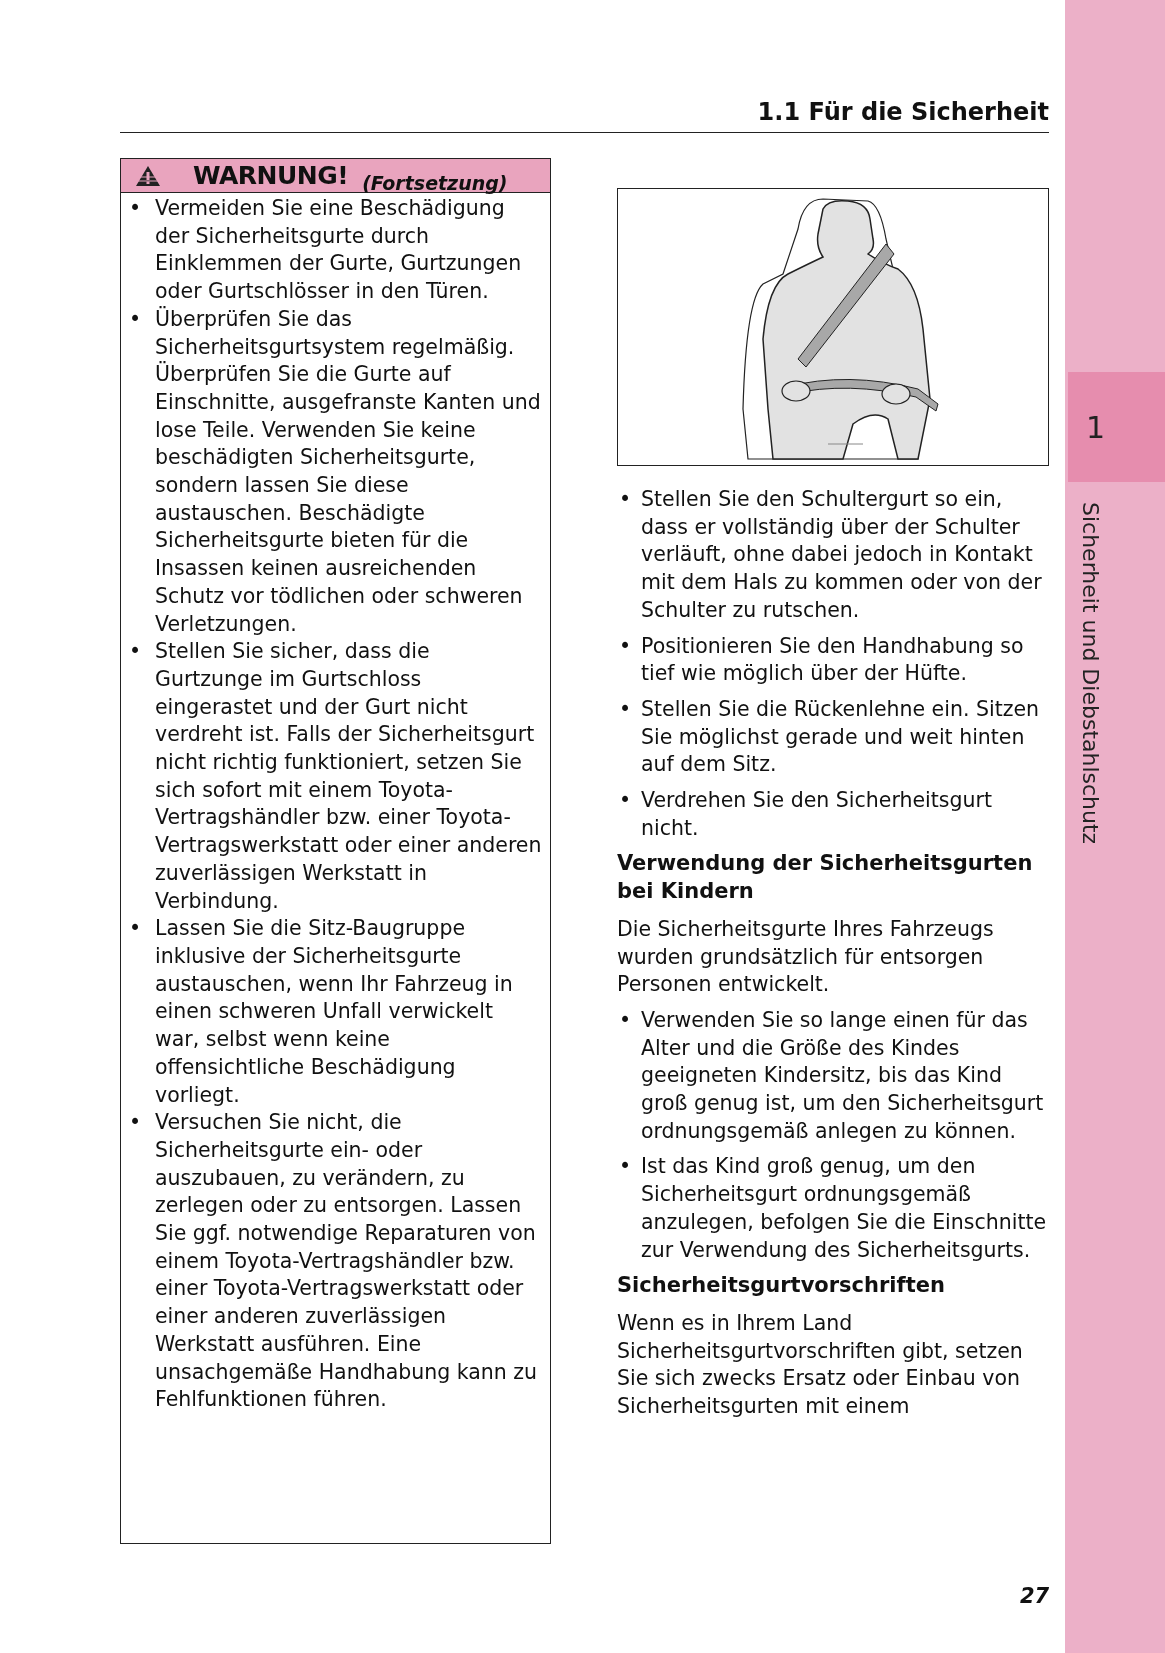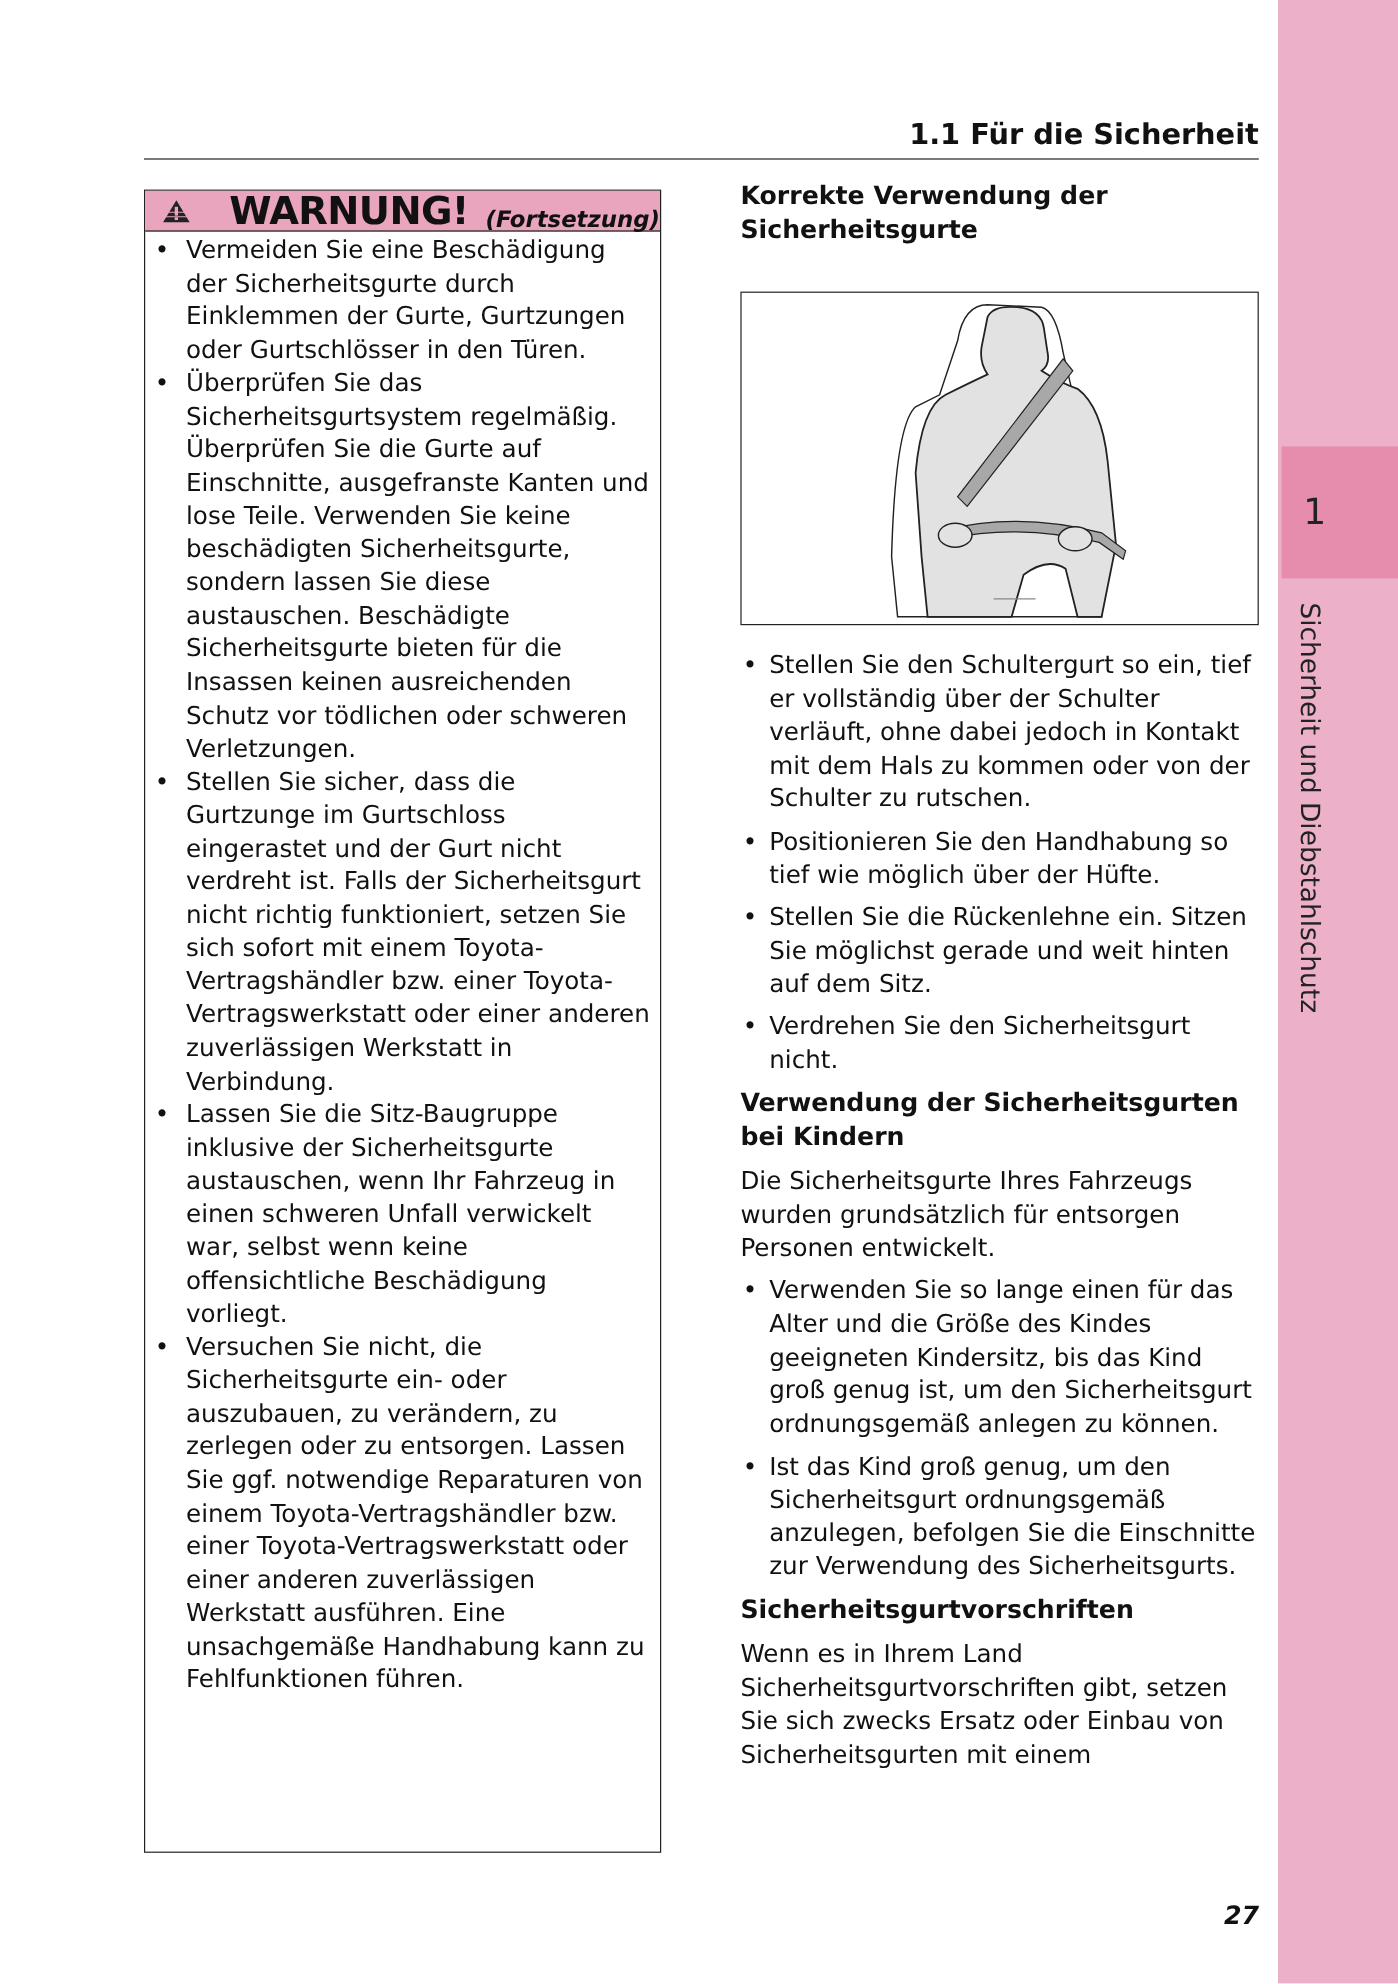--- a/index.html
+++ b/index.html
@@ -12,21 +12,21 @@
     .side-chapter { position: absolute; left: 1068px; top: 372px; width: 97px; height: 110px; background: #e68dae;
       display: flex; align-items: center; padding-left: 18px; box-sizing: border-box; font-size: 30px; color: #222; }
     .side-label { position: absolute; left: 1078px; top: 502px; writing-mode: vertical-rl; font-size: 22px; color: #222; letter-spacing: 0; }
 
     .header { position: absolute; left: 120px; top: 96px; width: 929px; height: 36px; border-bottom: 1.5px solid #222;
       text-align: right; font-weight: bold; font-size: 24px; line-height: 32px; }
 
     .warn-box { position: absolute; left: 120px; top: 158px; width: 431px; height: 1386px; border: 1.5px solid #222; box-sizing: border-box; }
     .warn-head { height: 33px; background: #e9a4be; border-bottom: 1.5px solid #222; display: flex; align-items: center; padding-left: 14px; gap: 4px; }
     .warn-icon { width: 26px; height: 22px; }
-    .warn-title { font-weight: bold; font-size: 32px; letter-spacing: -0.5px; margin-left: 28px; }
+    .warn-title { font-weight: bold; font-size: 25px; letter-spacing: -0.5px; margin-left: 28px; }
     .warn-cont { font-weight: bold; font-style: italic; font-size: 19px; margin-left: 10px; margin-top: 15px; }
     .warn-body { padding: 2px 8px 0 4px; font-size: 20.5px; line-height: 27.7px; }
     .warn-sub { font-weight: bold; font-size: 21px; }
     ul.bul { list-style: none; margin: 0; padding: 0; }
     ul.bul li { position: relative; padding-left: 30px; }
     ul.bul li .b { position: absolute; left: 4px; top: 0; }
     ul.bul li .t { display: block; }
 
     .right { position: absolute; left: 617px; top: 150px; width: 432px; font-size: 20.5px; line-height: 27.7px; }
     .rhead { font-weight: bold; font-size: 21px; }
@@ -81,42 +81,41 @@
         </li>
       <li>
           <span class="b">•</span>
           <span class="t">Versuchen Sie nicht, die Sicherheitsgurte ein- oder auszubauen, zu verändern, zu zerlegen oder zu entsorgen. Lassen Sie ggf. notwendige Reparaturen von einem Toyota-Vertragshändler bzw. einer Toyota-Vertragswerkstatt oder einer anderen zuverlässigen Werkstatt ausführen. Eine unsachgemäße Handhabung kann zu Fehlfunktionen führen.</span>
         </li>
     </ul>
   </div>
 </div>
 
 <div class="right">
-  <div class="rhead">Korrekte Verwendung der Sicherheitsgurte</div>
   <div class="figure">
     <svg width="430" height="276" viewBox="0 0 430 276">
 
       <path d="M180 40 Q185 10 205 10 L250 12 Q262 15 268 50 L275 80 L285 95 Q300 110 305 220 L300 270 L130 270 L125 220 Q128 110 145 95 L165 85 Z" fill="#fff" stroke="#222" stroke-width="1.2"></path>
 
       <path d="M205 20 Q210 10 230 12 Q250 14 252 30 L255 50 Q257 60 250 65 Q265 75 280 80 Q300 95 305 140 L312 210 L300 270 L280 270 L270 230 Q255 220 235 235 L225 270 L155 270 L150 220 L145 150 Q150 95 170 85 Q190 75 205 68 Q198 58 200 45 Z" fill="#e2e2e2" stroke="#222" stroke-width="1.5"></path>
 
       <path d="M268 55 L276 65 L188 178 L180 170 Z" fill="#a8a8a8" stroke="#222" stroke-width="1"></path>
 
       <path d="M168 198 Q230 182 300 200 L320 215 L318 222 L298 208 Q230 192 172 205 Z" fill="#a8a8a8" stroke="#222" stroke-width="1"></path>
 
       <ellipse cx="178" cy="202" rx="14" ry="10" fill="#e2e2e2" stroke="#222" stroke-width="1.2"></ellipse>
       <ellipse cx="278" cy="205" rx="14" ry="10" fill="#e2e2e2" stroke="#222" stroke-width="1.2"></ellipse>
 
       <line x1="210" y1="255" x2="245" y2="255" stroke="#888" stroke-width="1"></line>
     </svg>
   </div>
   <ul class="bul">
     <li>
         <span class="b">•</span>
-        <span class="t">Stellen Sie den Schultergurt so ein, tief er vollständig über der Schulter verläuft, ohne dabei jedoch in Kontakt mit dem Hals zu kommen oder von der Schulter zu rutschen.</span>
+        <span class="t">Stellen Sie den Schultergurt so ein, dass er vollständig über der Schulter verläuft, ohne dabei jedoch in Kontakt mit dem Hals zu kommen oder von der Schulter zu rutschen.</span>
       </li>
     <li>
         <span class="b">•</span>
         <span class="t">Positionieren Sie den Handhabung so tief wie möglich über der Hüfte.</span>
       </li>
     <li>
         <span class="b">•</span>
         <span class="t">Stellen Sie die Rückenlehne ein. Sitzen Sie möglichst gerade und weit hinten auf dem Sitz.</span>
       </li>
     <li>

